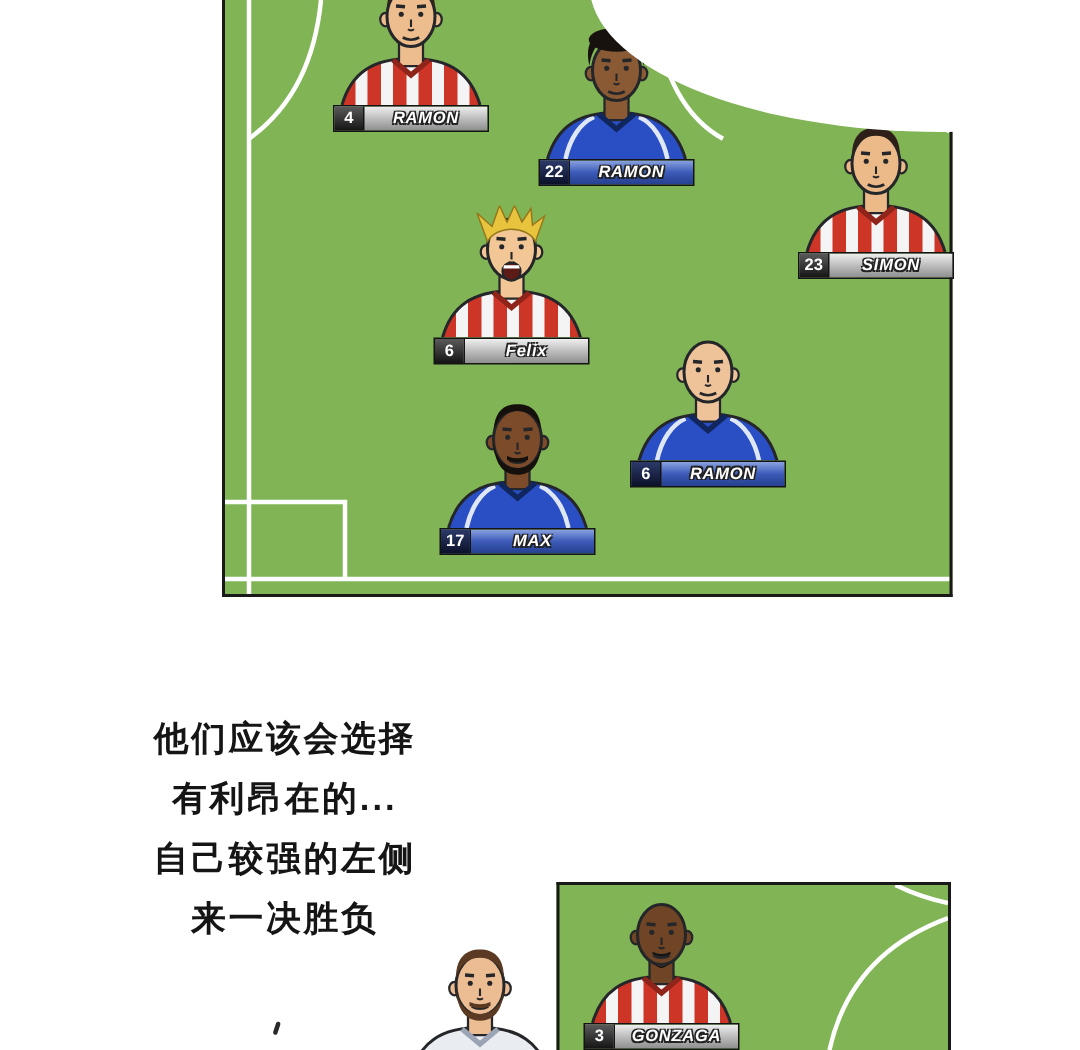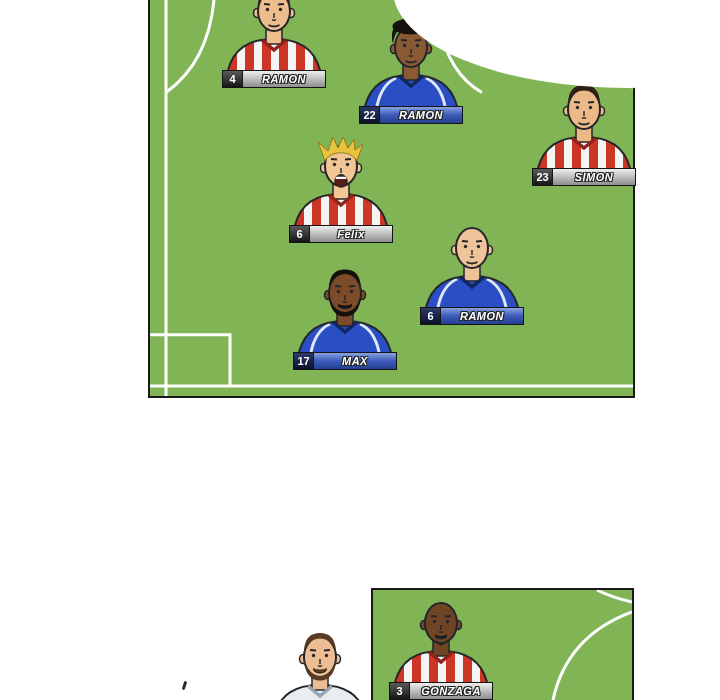--- a/index.html
+++ b/index.html
@@ -294,15 +294,21 @@
             <path d="M46.5,43 Q52,46 57.5,43" fill="none" stroke="#242629" stroke-width="1.8"></path>
             <path d="M36,28 C36,46 43,52.5 52,52.5 C61,52.5 68,46 68,28 C68,41 61,48 52,48 C43,48 36,41 36,28 Z" fill="#5a3a22"></path>
             <path d="M45,40 Q52,43 59,40 L59,42.6 Q52,45.6 45,42.6 Z" fill="#5a3a22"></path>
           </svg></div>
 
   </div>
     </div>
 
   <div class="bubble" id="bubble-top"></div>
 
+  <div class="bubble" id="bubble-main">
+    <div class="bubble-line">他们应该会选择</div>
+    <div class="bubble-line">有利昂在的...</div>
+    <div class="bubble-line">自己较强的左侧</div>
+    <div class="bubble-line">来一决胜负</div>
+  </div>
 
   <div id="bubble-tail-mark"></div>
 </div>
 
 </body></html>

